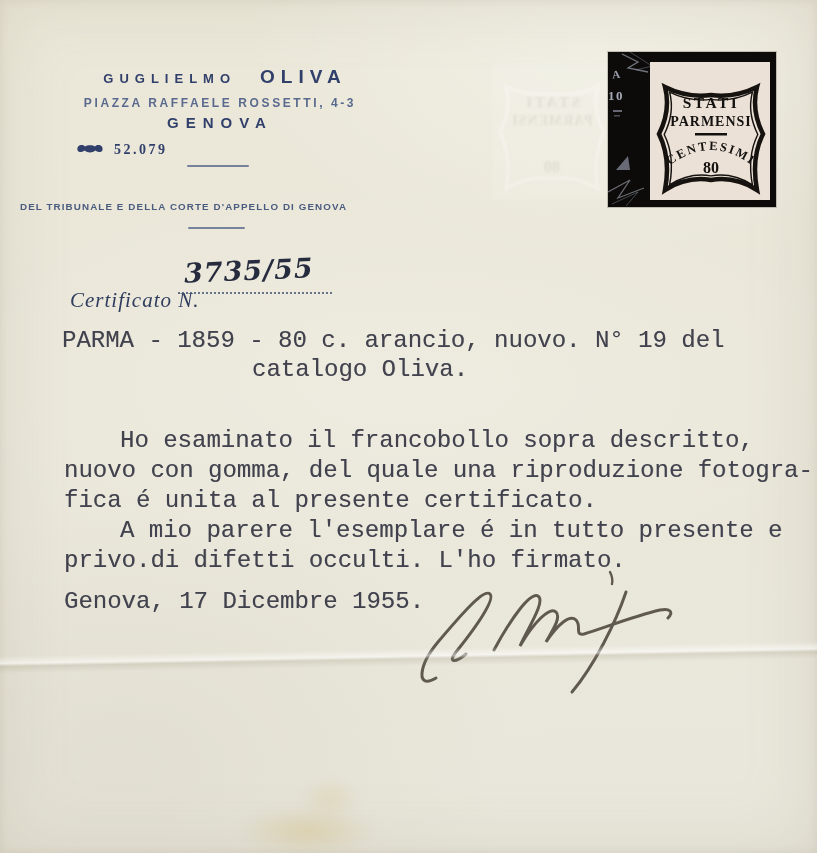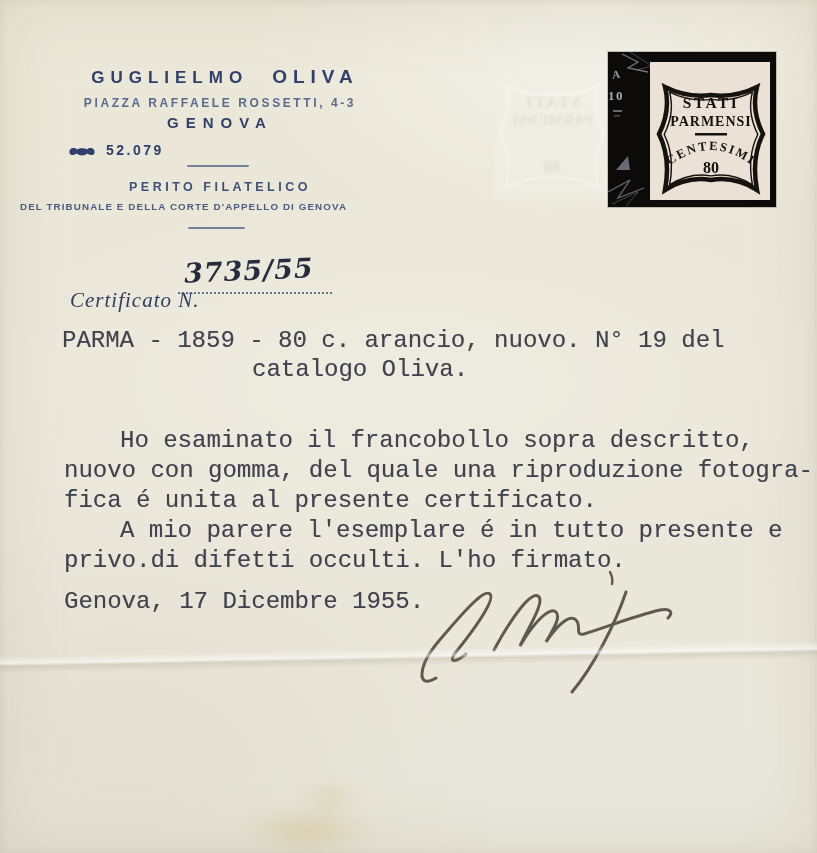--- a/index.html
+++ b/index.html
@@ -10,27 +10,27 @@
       radial-gradient(ellipse 500px 300px at 72% 6%, rgba(255,255,255,0.30), transparent 70%),
       radial-gradient(ellipse 600px 400px at 15% 90%, rgba(212,208,190,0.35), transparent 65%),
       radial-gradient(ellipse 700px 300px at 50% 45%, rgba(255,255,252,0.18), transparent 70%),
       linear-gradient(178deg,#ebe8d9 0%, #eae7da 55%, #e9e7dc 100%);
     box-shadow: inset 0 0 70px rgba(150,140,110,0.18), inset 0 0 8px rgba(120,110,85,0.12);
     font-family:"Liberation Sans", sans-serif;
   }
   .abs{position:absolute;}
   .lh-name{left:20px;top:66px;width:400px;text-align:center;letter-spacing:6px;
            font-weight:700;color:#31406b;}
-  .lh-name .first{font-size:17px;margin-left:10px;}
+  .lh-name .first{font-size:13px;margin-left:10px;}
   .lh-name .last{font-size:19px;margin-left:24px;}
   .lh-address{left:20px;top:96px;width:400px;text-align:center;font-size:12px;
               letter-spacing:2.6px;color:#5a6a8e;font-weight:600;}
   .lh-city{left:20px;top:114px;width:400px;text-align:center;font-size:15px;
            letter-spacing:7px;font-weight:700;color:#31406b;}
-  .lh-phone{left:68px;top:142px;display:flex;align-items:flex-end;gap:10px;}
+  .lh-phone{left:76px;top:142px;display:flex;align-items:flex-start;gap:10px;font-family:Liberation Serif, serif;}
   .lh-phone .num{font-size:14px;letter-spacing:2.5px;color:#31406b;font-weight:600;}
   .rule{background:#5f7090;height:2px;border-radius:1px;opacity:0.85;}
   .rule1{left:187px;top:165px;width:62px;}
   .rule2{left:188px;top:227px;width:57px;}
   .lh-prof{left:20px;top:180px;width:400px;text-align:center;font-size:12.5px;
            letter-spacing:3.5px;color:#3d5078;font-weight:600;}
   .lh-prof2{left:20px;top:201px;width:400px;text-align:left;font-size:9.8px;
             letter-spacing:1.1px;color:#4a5b80;font-weight:600;}
   
   .cert-label{left:70px;top:264px;font-family:"Liberation Serif",serif;font-style:italic;
@@ -112,21 +112,20 @@
   <div class="abs lh-city">GENOVA</div>
 
   <div class="abs lh-phone">
     <svg width="28" height="13" viewBox="0 0 28 13">
       <path d="M1.5 8 C0.5 3.5 6 1.5 9 4.5 C11 2.8 17 2.8 19 4.5 C22 1.5 27.5 3.5 26.5 8 C26 10.5 22 10.8 19.5 8.6 C16.5 11.2 11.5 11.2 8.5 8.6 C6 10.8 2 10.5 1.5 8 Z" fill="#31406b"></path>
     </svg>
     <span class="num">52.079</span>
   </div>
 
   <div class="abs rule rule1"></div>
-  <div class="abs lh-prof">PERITO  FILATELICO</div>
   <div class="abs lh-prof2">DEL TRIBUNALE E DELLA CORTE D'APPELLO DI GENOVA</div>
   <div class="abs rule rule2"></div>
 
   <div class="abs cert-label">Certificato N.</div>
   <div class="abs cert-dots"></div>
   <div class="abs cert-number">3735/55</div>
 
   <div class="abs tw" style="left:62px;top:327px;">PARMA - 1859 - 80 c. arancio, nuovo. N° 19 del</div>
   <div class="abs tw" style="left:120px;top:427px;">Ho esaminato il francobollo sopra descritto,</div>
 

